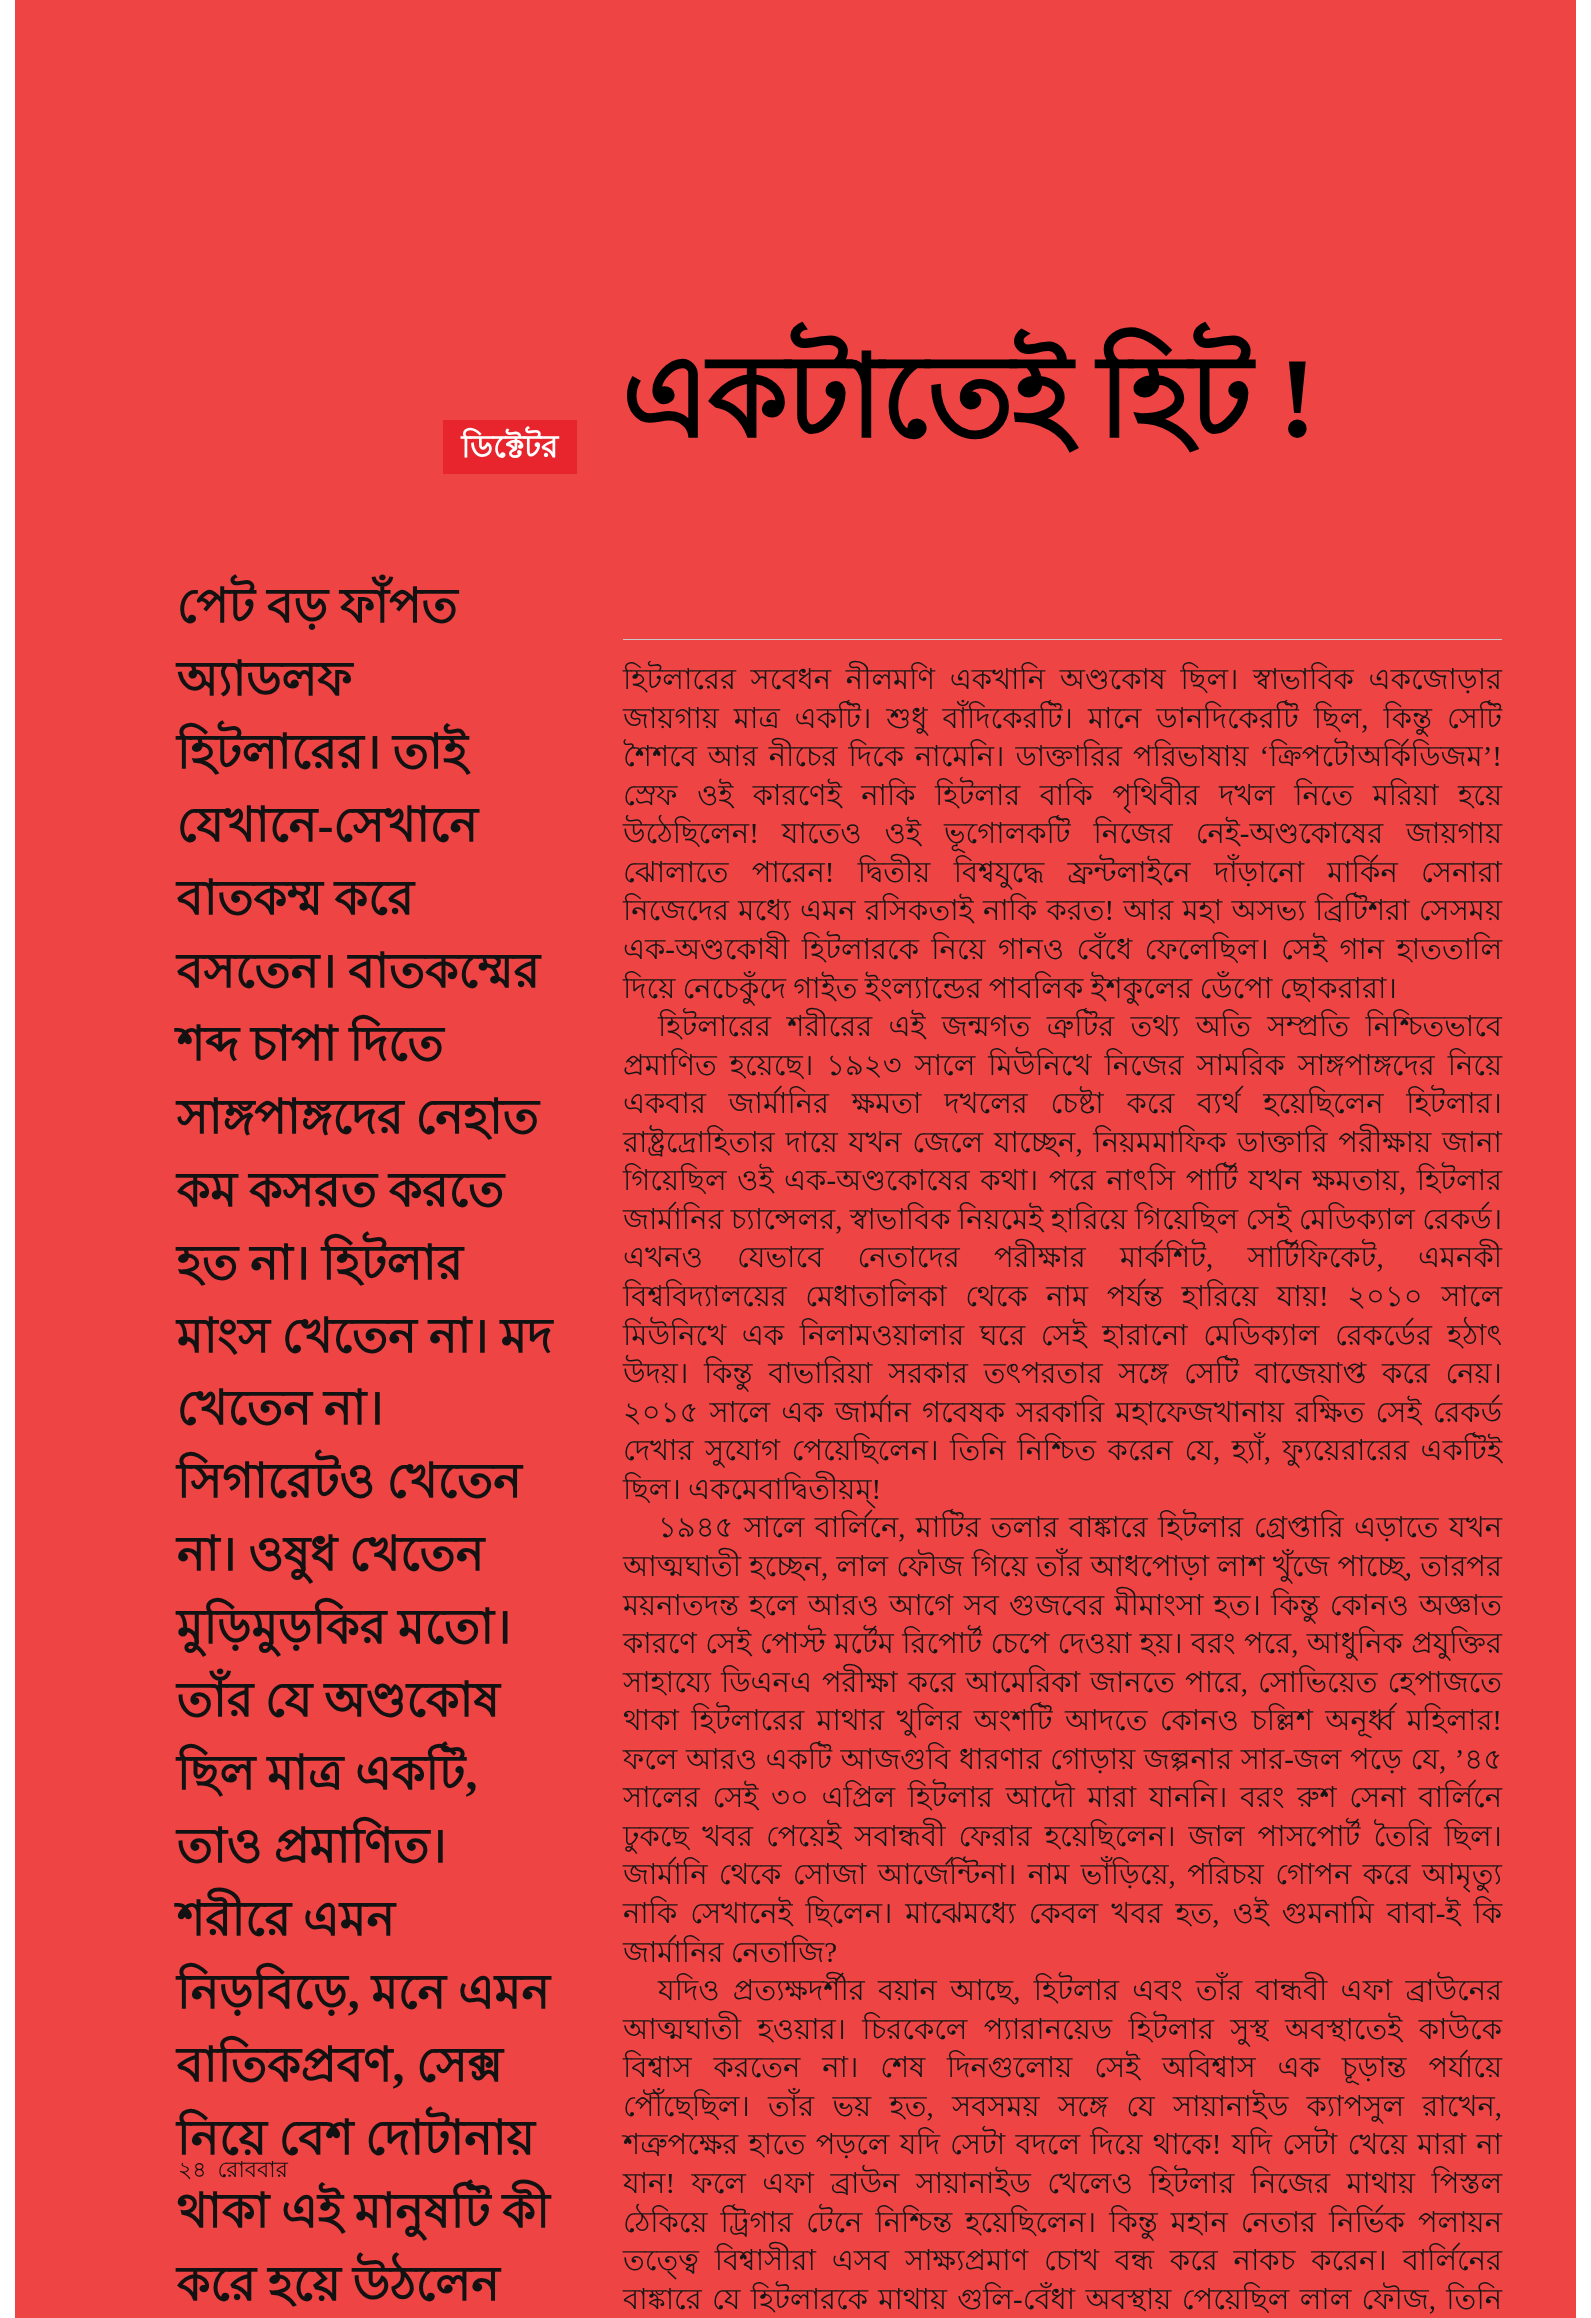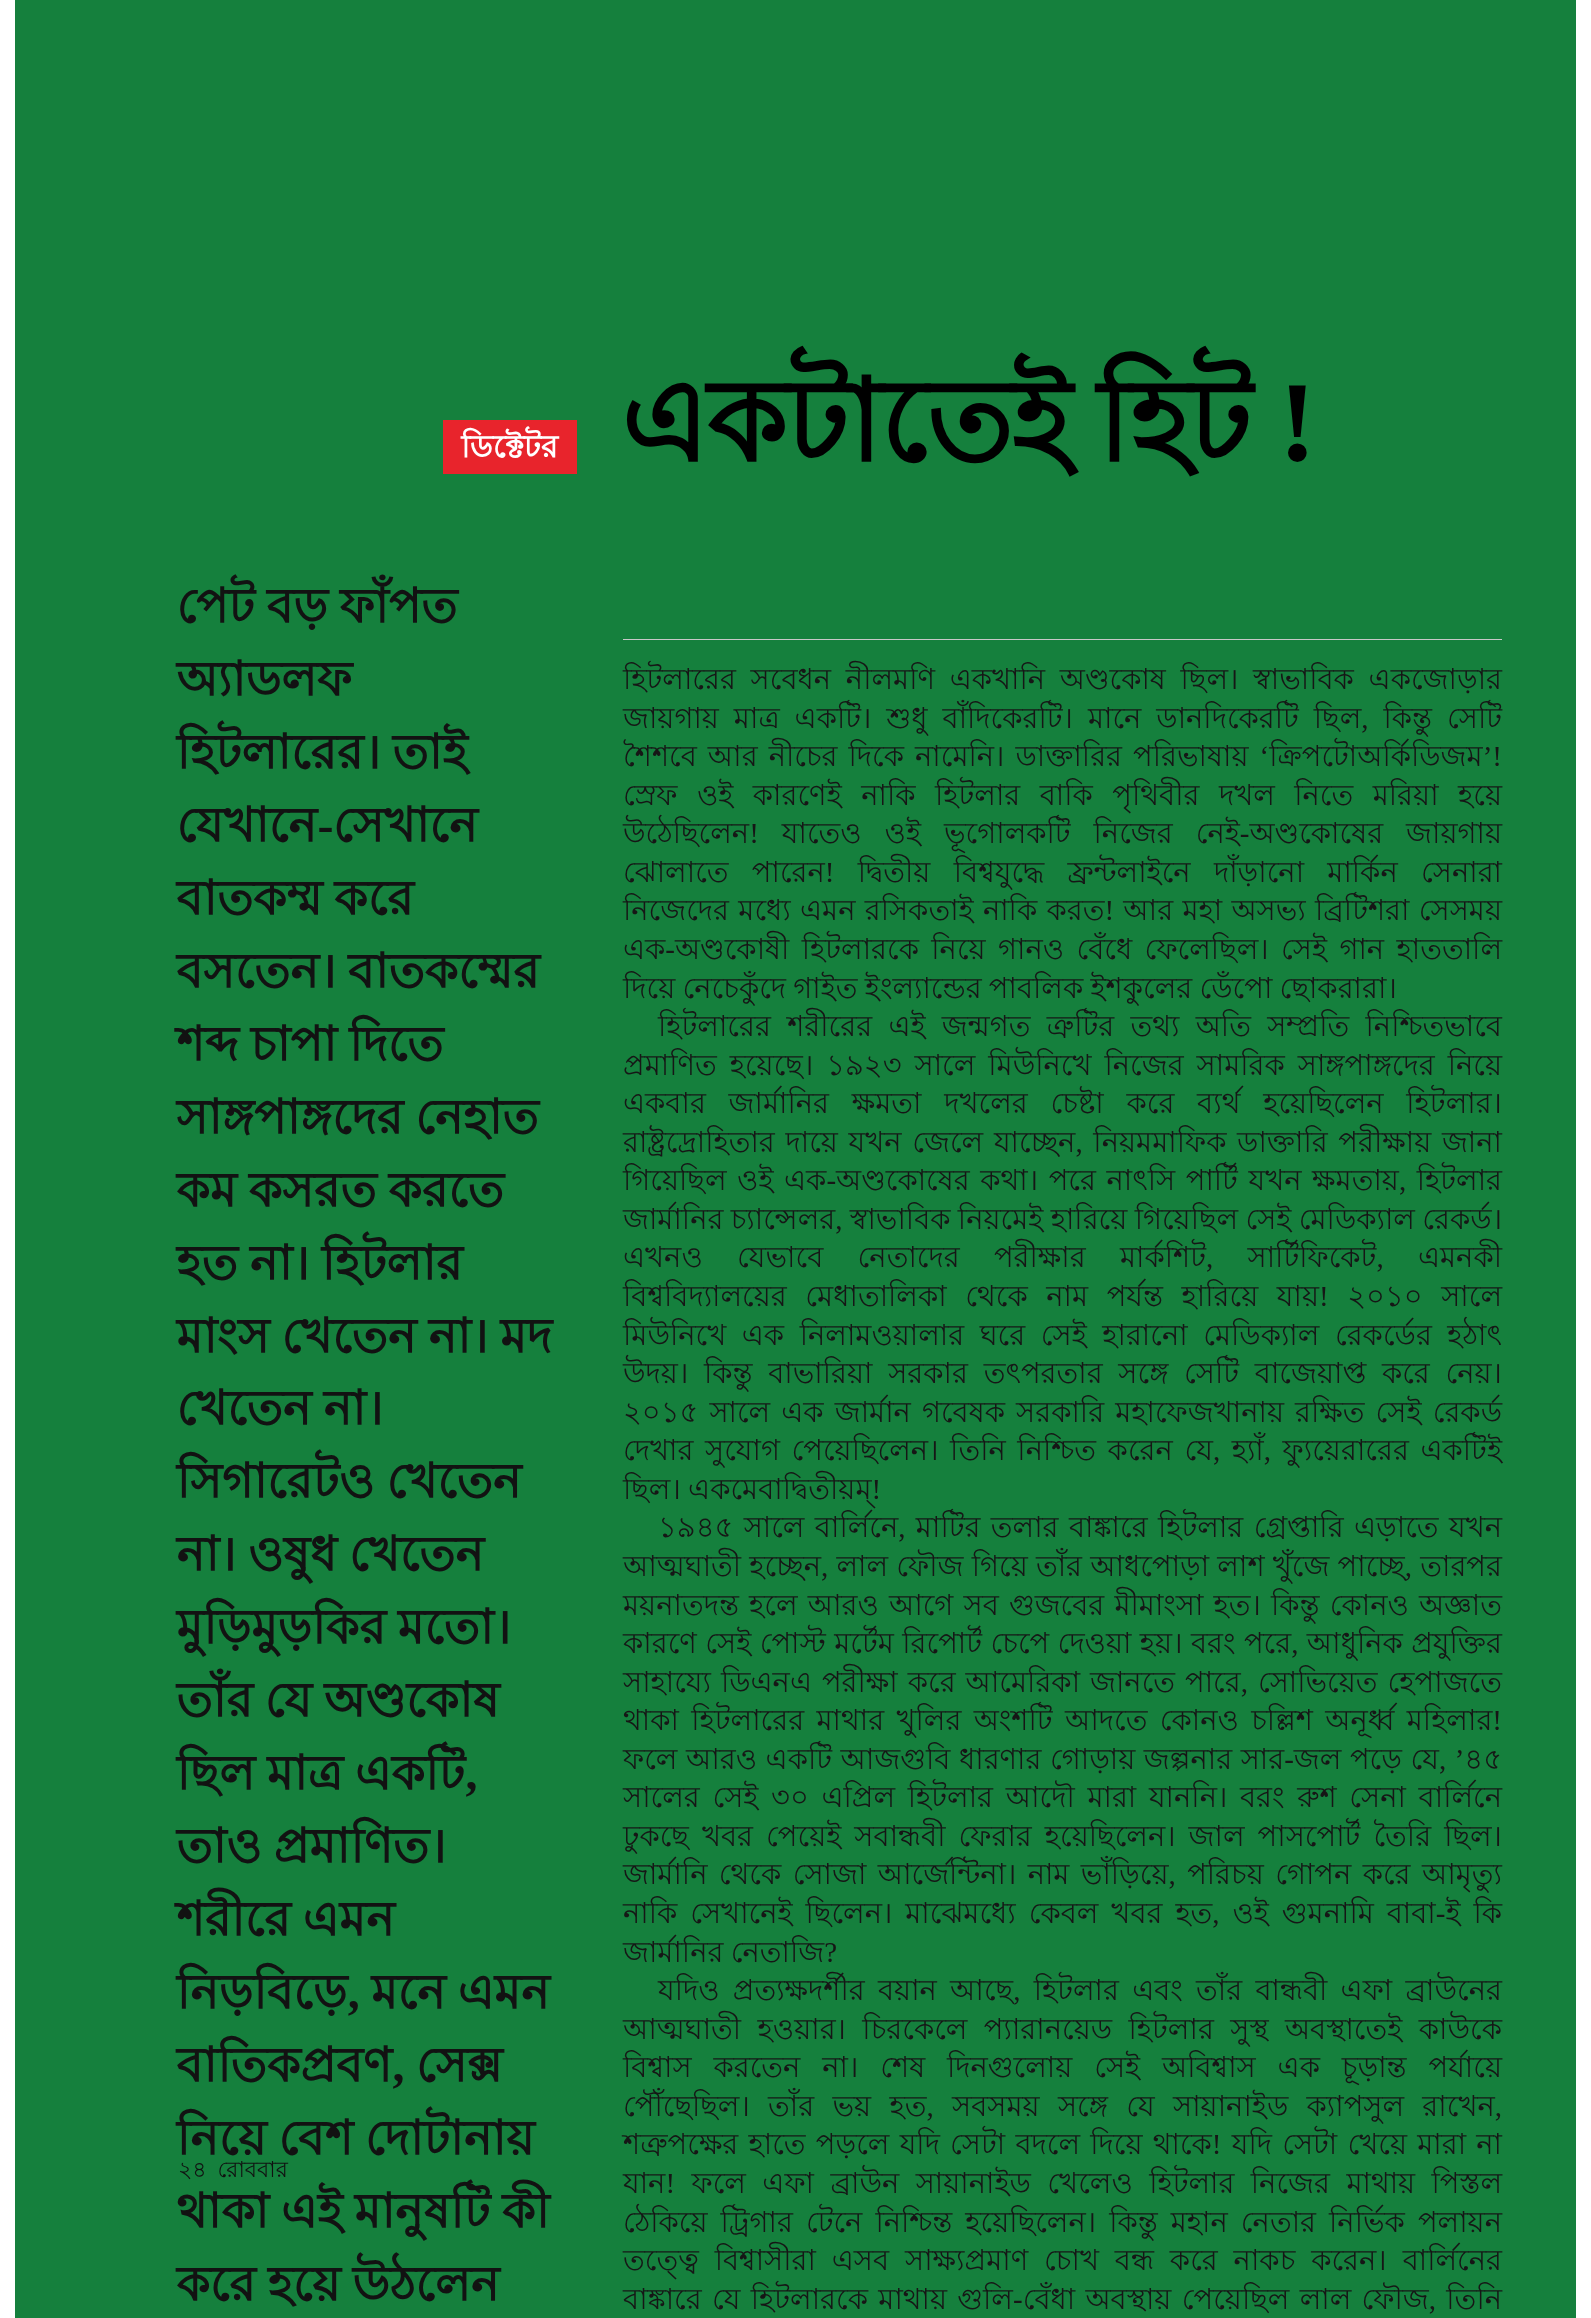--- a/index.html
+++ b/index.html
@@ -5,41 +5,41 @@
   * { margin: 0; padding: 0; box-sizing: border-box; }
   html, body { background: #ffffff; }
   body {
     font-family: "Liberation Serif", "DejaVu Serif", serif;
     color: var(--body-text, #161616);
   }
   .page {
     position: relative;
     width: 1561px;
     height: 2319px;
-    background: #15803d;
+    background: #ef4444;
     overflow: hidden;
     margin: 0 auto;
   }
   .kicker {
     position: absolute;
     left: 428px;
     top: 420px;
     background: var(--kicker-bg, #e8242c);
     color: var(--kicker-text, #ffffff);
     font-family: "Liberation Sans", "DejaVu Sans", sans-serif;
     font-weight: bold;
     font-size: 31px;
     line-height: 1;
     padding: 10.8px 18.5px 12.3px 18.5px;
     white-space: nowrap;
   }
   .headline {
     position: absolute;
     left: 607px;
-    top: 356px;
+    top: 332px;
     width: 924px;
     font-size: 115px;
     font-weight: 900;
     line-height: 1.15;
     color: var(--headline, #000000);
     letter-spacing: -1.5px;
     white-space: nowrap;
   }
   .byline {
     position: absolute;

